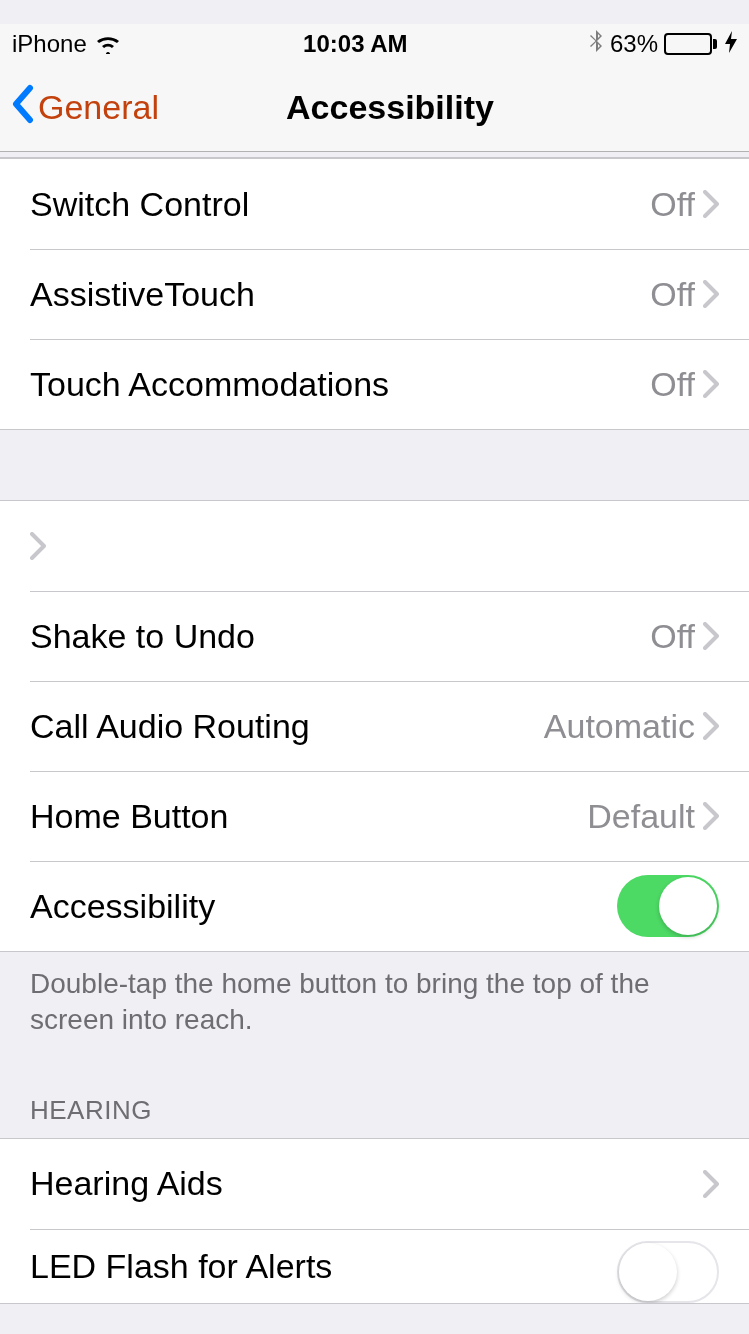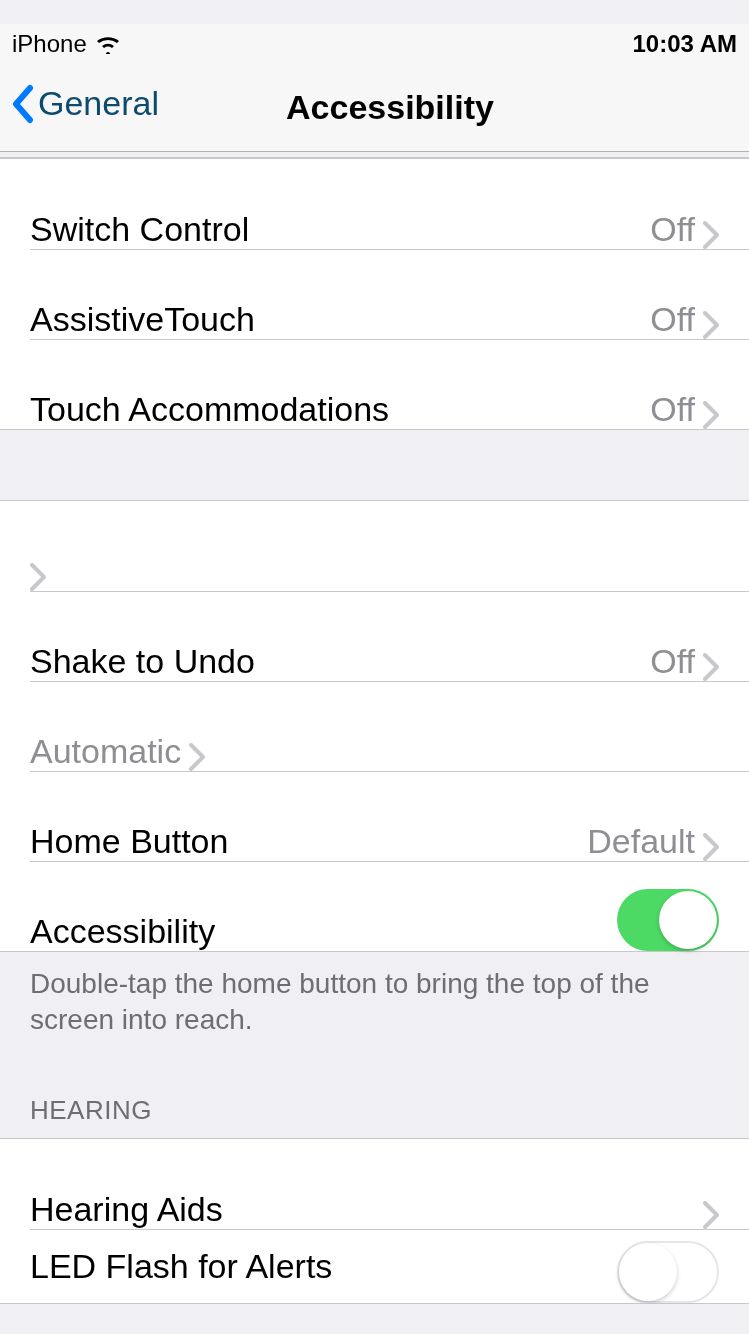--- a/index.html
+++ b/index.html
@@ -77,21 +77,22 @@
     border-bottom: 1px solid #B2B2B2;
     display: flex;
     align-items: center;
     position: relative;
     justify-content: center;
   }
   .nav-back {
     position: absolute;
     left: 10px;
     display: flex;
-    color: #0c4a6e;
+    align-items: center;
+    color: #c2410c;
     font-size: 34px;
   }
   .nav-back .chevron-back {
     margin-right: 4px;
   }
   .nav-title {
     font-size: 34px;
     font-weight: 600;
     color: #000;
     margin-left: 31px;
@@ -106,21 +107,21 @@
   .section-gap {
     height: 70px;
   }
   .section-gap-small {
     height: 6px;
     border-bottom: 1px solid #C8C7CC;
   }
 
   .row {
     display: flex;
-    align-items: flex-end;
+    align-items: center;
     min-height: 90px;
     padding: 0 30px 0 30px;
     position: relative;
   }
   .row + .row::before {
     content: "";
     position: absolute;
     left: 30px;
     right: 0;
     top: 0;
@@ -200,20 +201,37 @@
 <div class="status-bar">
   <div class="status-left">
     <span>iPhone</span>
     <span class="wifi-icon">
       <svg width="26" height="20" viewBox="0 0 26 20">
           <path d="M13 18 a2 2 0 1 0 0.001 0 M7 12 a10 10 0 0 1 12 0 l-2 2 a7 7 0 0 0 -8 0 z M2 7 a18 18 0 0 1 22 0 l-2 2 a15 15 0 0 0 -18 0 z" fill="#000"></path>
         </svg>
     </span>
   </div>
   <div style="font-weight:600;">10:03 AM</div>
+  <div class="status-right">
+    <span>
+      <svg width="14" height="24" viewBox="0 0 14 24">
+          <path d="M6 1 L12 7 L7 12 L12 17 L6 23 V13 L1 18 L0 17 L5.5 12 L0 7 L1 6 L6 11 z M8 5 V9 L10 7 z M8 15 V19 L10 17 z" fill="#7d7d7d"></path>
+        </svg>
+    </span>
+    <span>63%</span>
+    <span class="battery">
+      <span class="battery-body"><span class="battery-fill"></span></span>
+      <span class="battery-tip"></span>
+    </span>
+    <span class="bolt">
+      <svg width="12" height="22" viewBox="0 0 12 22">
+          <path d="M7 0 L0 13 H5 L4 22 L12 8 H6 z" fill="#000"></path>
+        </svg>
+    </span>
+  </div>
 </div>
 
 <div class="nav-bar">
   <div class="nav-back">
     <span class="chevron-back">
       <svg width="24" height="40" viewBox="0 0 24 40">
           <polyline points="20,4 6,20 20,36" fill="none" stroke="#007AFF" stroke-width="6" stroke-linecap="round" stroke-linejoin="round"></polyline>
         </svg>
     </span>
     <span>General</span>
@@ -266,20 +284,21 @@
   <div class="row">
     <span class="row-label">Shake to Undo</span>
     <span class="row-value">Off</span>
     <span class="chevron">
         <svg width="16" height="28" viewBox="0 0 16 28">
           <polyline points="2,2 14,14 2,26" fill="none" stroke="#C7C7CC" stroke-width="4" stroke-linecap="round" stroke-linejoin="round"></polyline>
         </svg>
       </span>
   </div>
   <div class="row">
+    <span class="row-label">Call Audio Routing</span>
     <span class="row-value">Automatic</span>
     <span class="chevron">
         <svg width="16" height="28" viewBox="0 0 16 28">
           <polyline points="2,2 14,14 2,26" fill="none" stroke="#C7C7CC" stroke-width="4" stroke-linecap="round" stroke-linejoin="round"></polyline>
         </svg>
       </span>
   </div>
   <div class="row">
     <span class="row-label">Home Button</span>
     <span class="row-value">Default</span>

